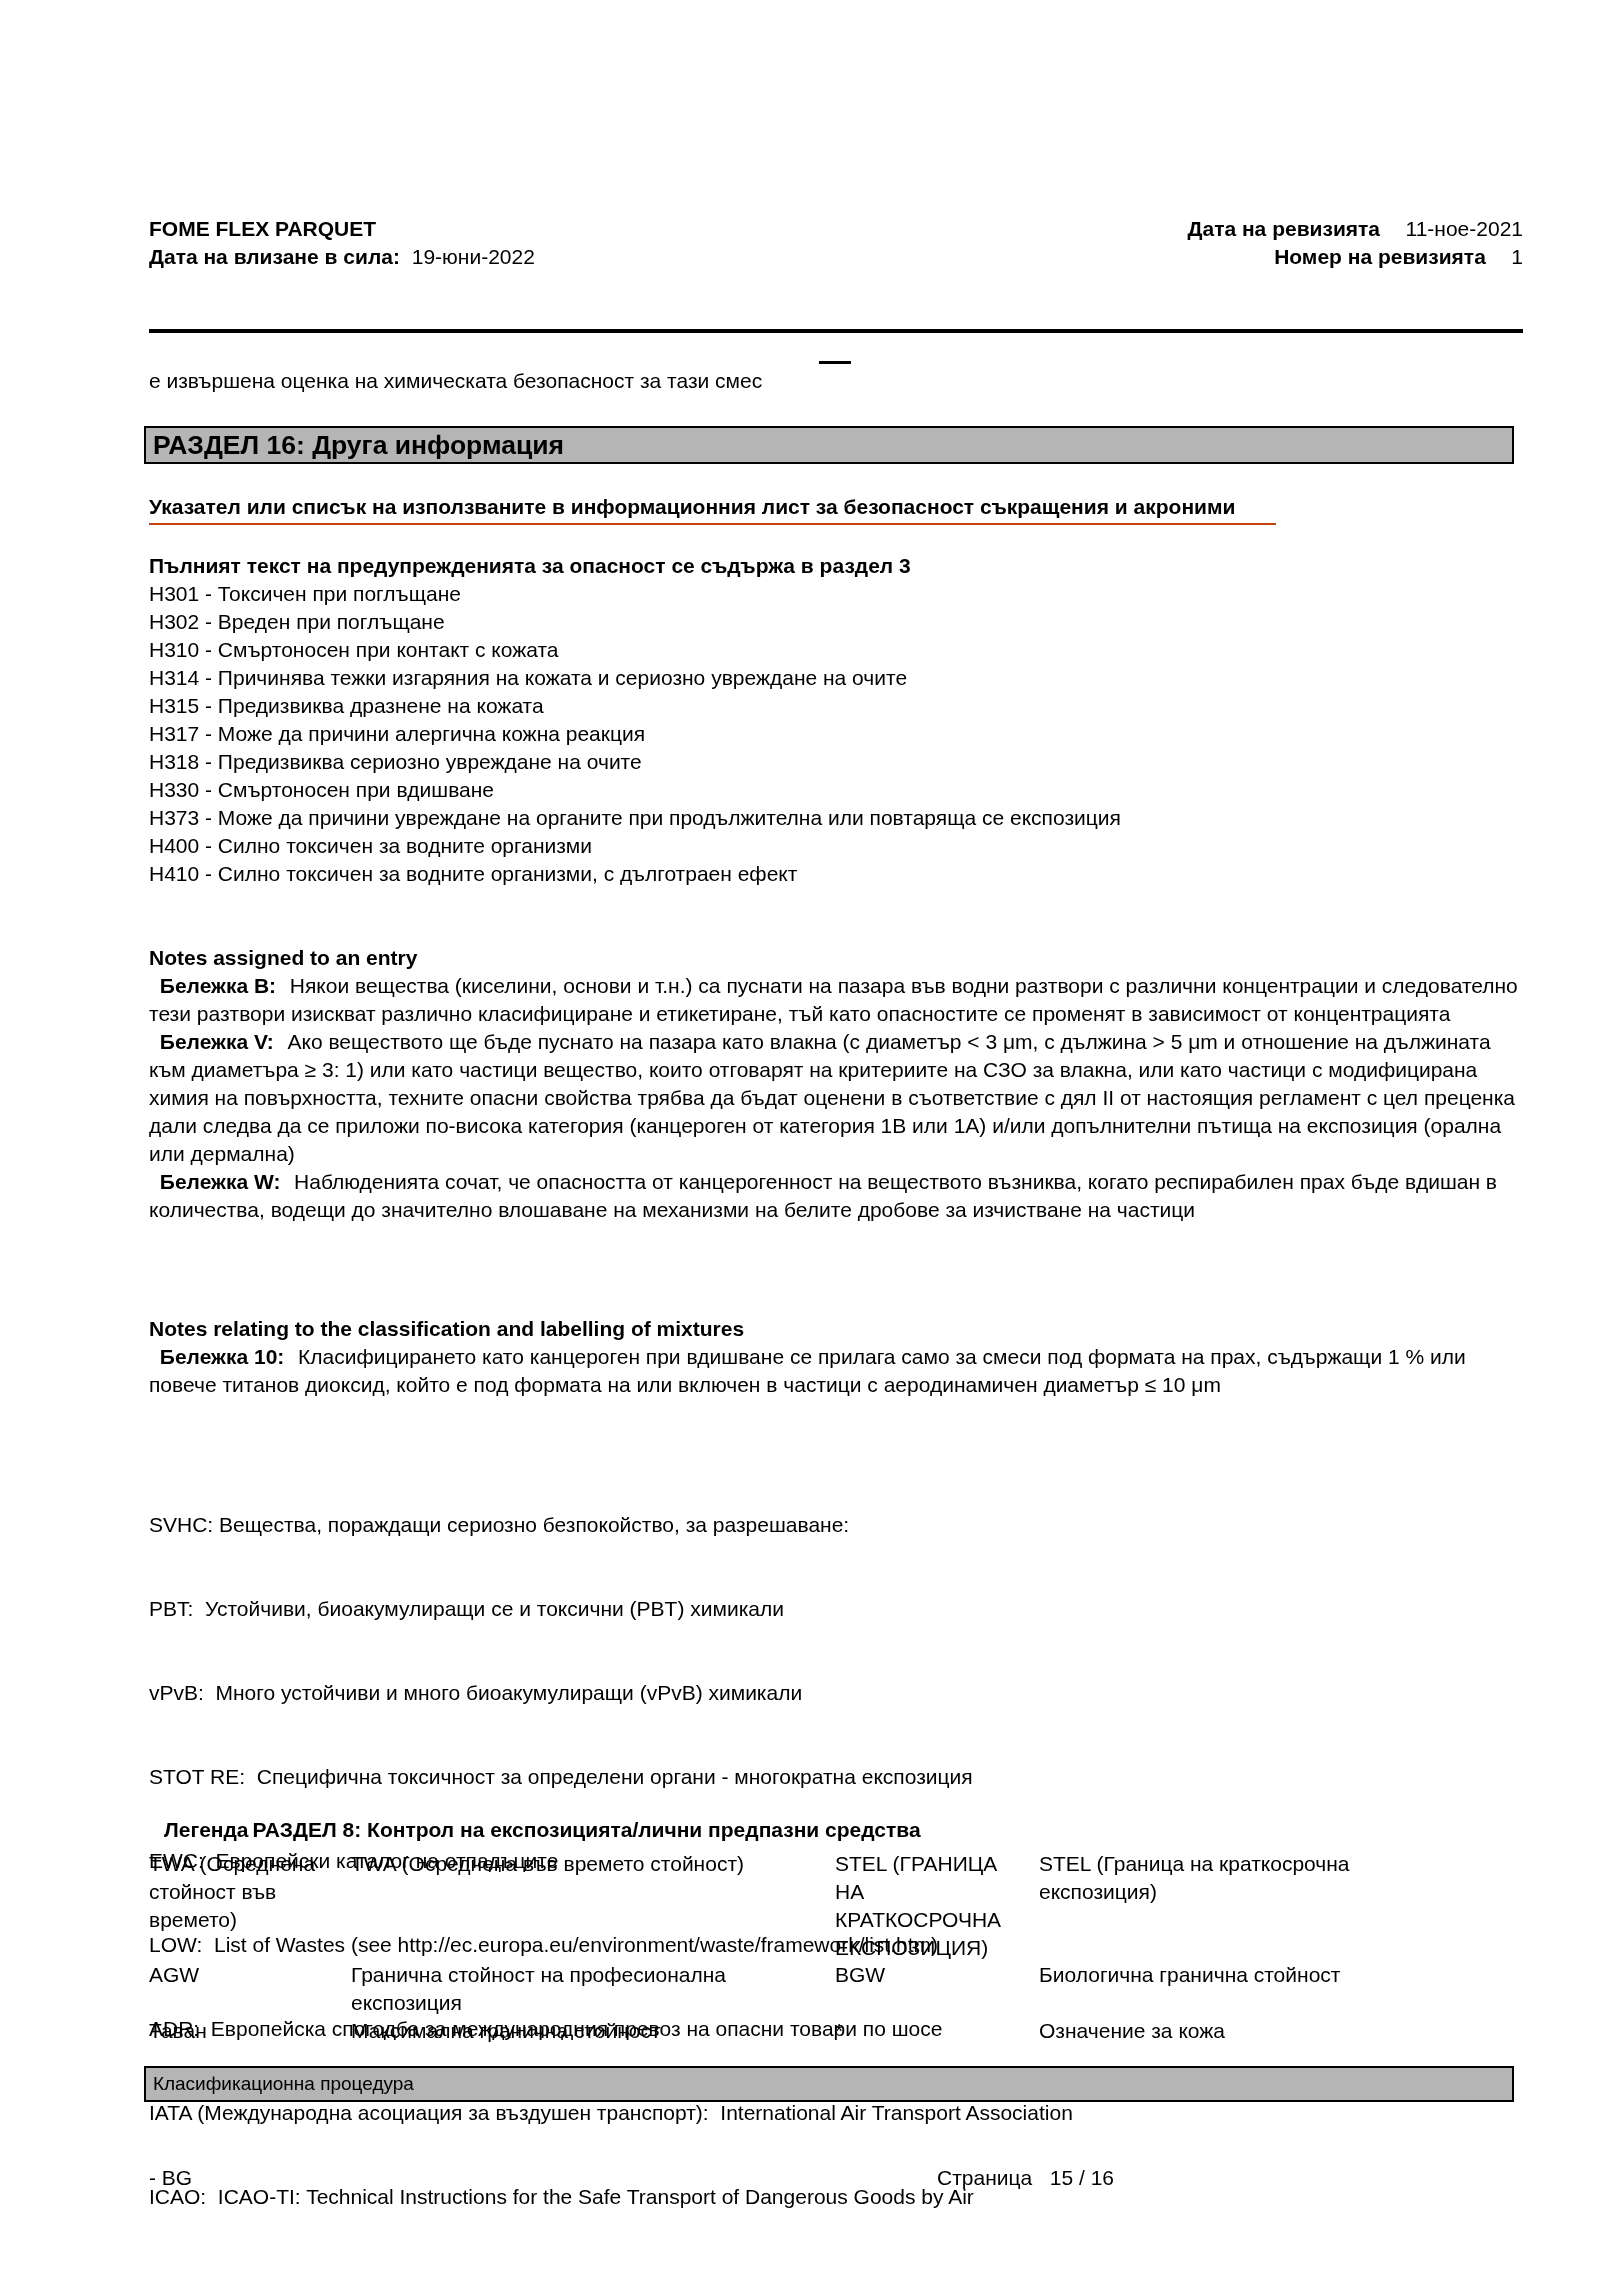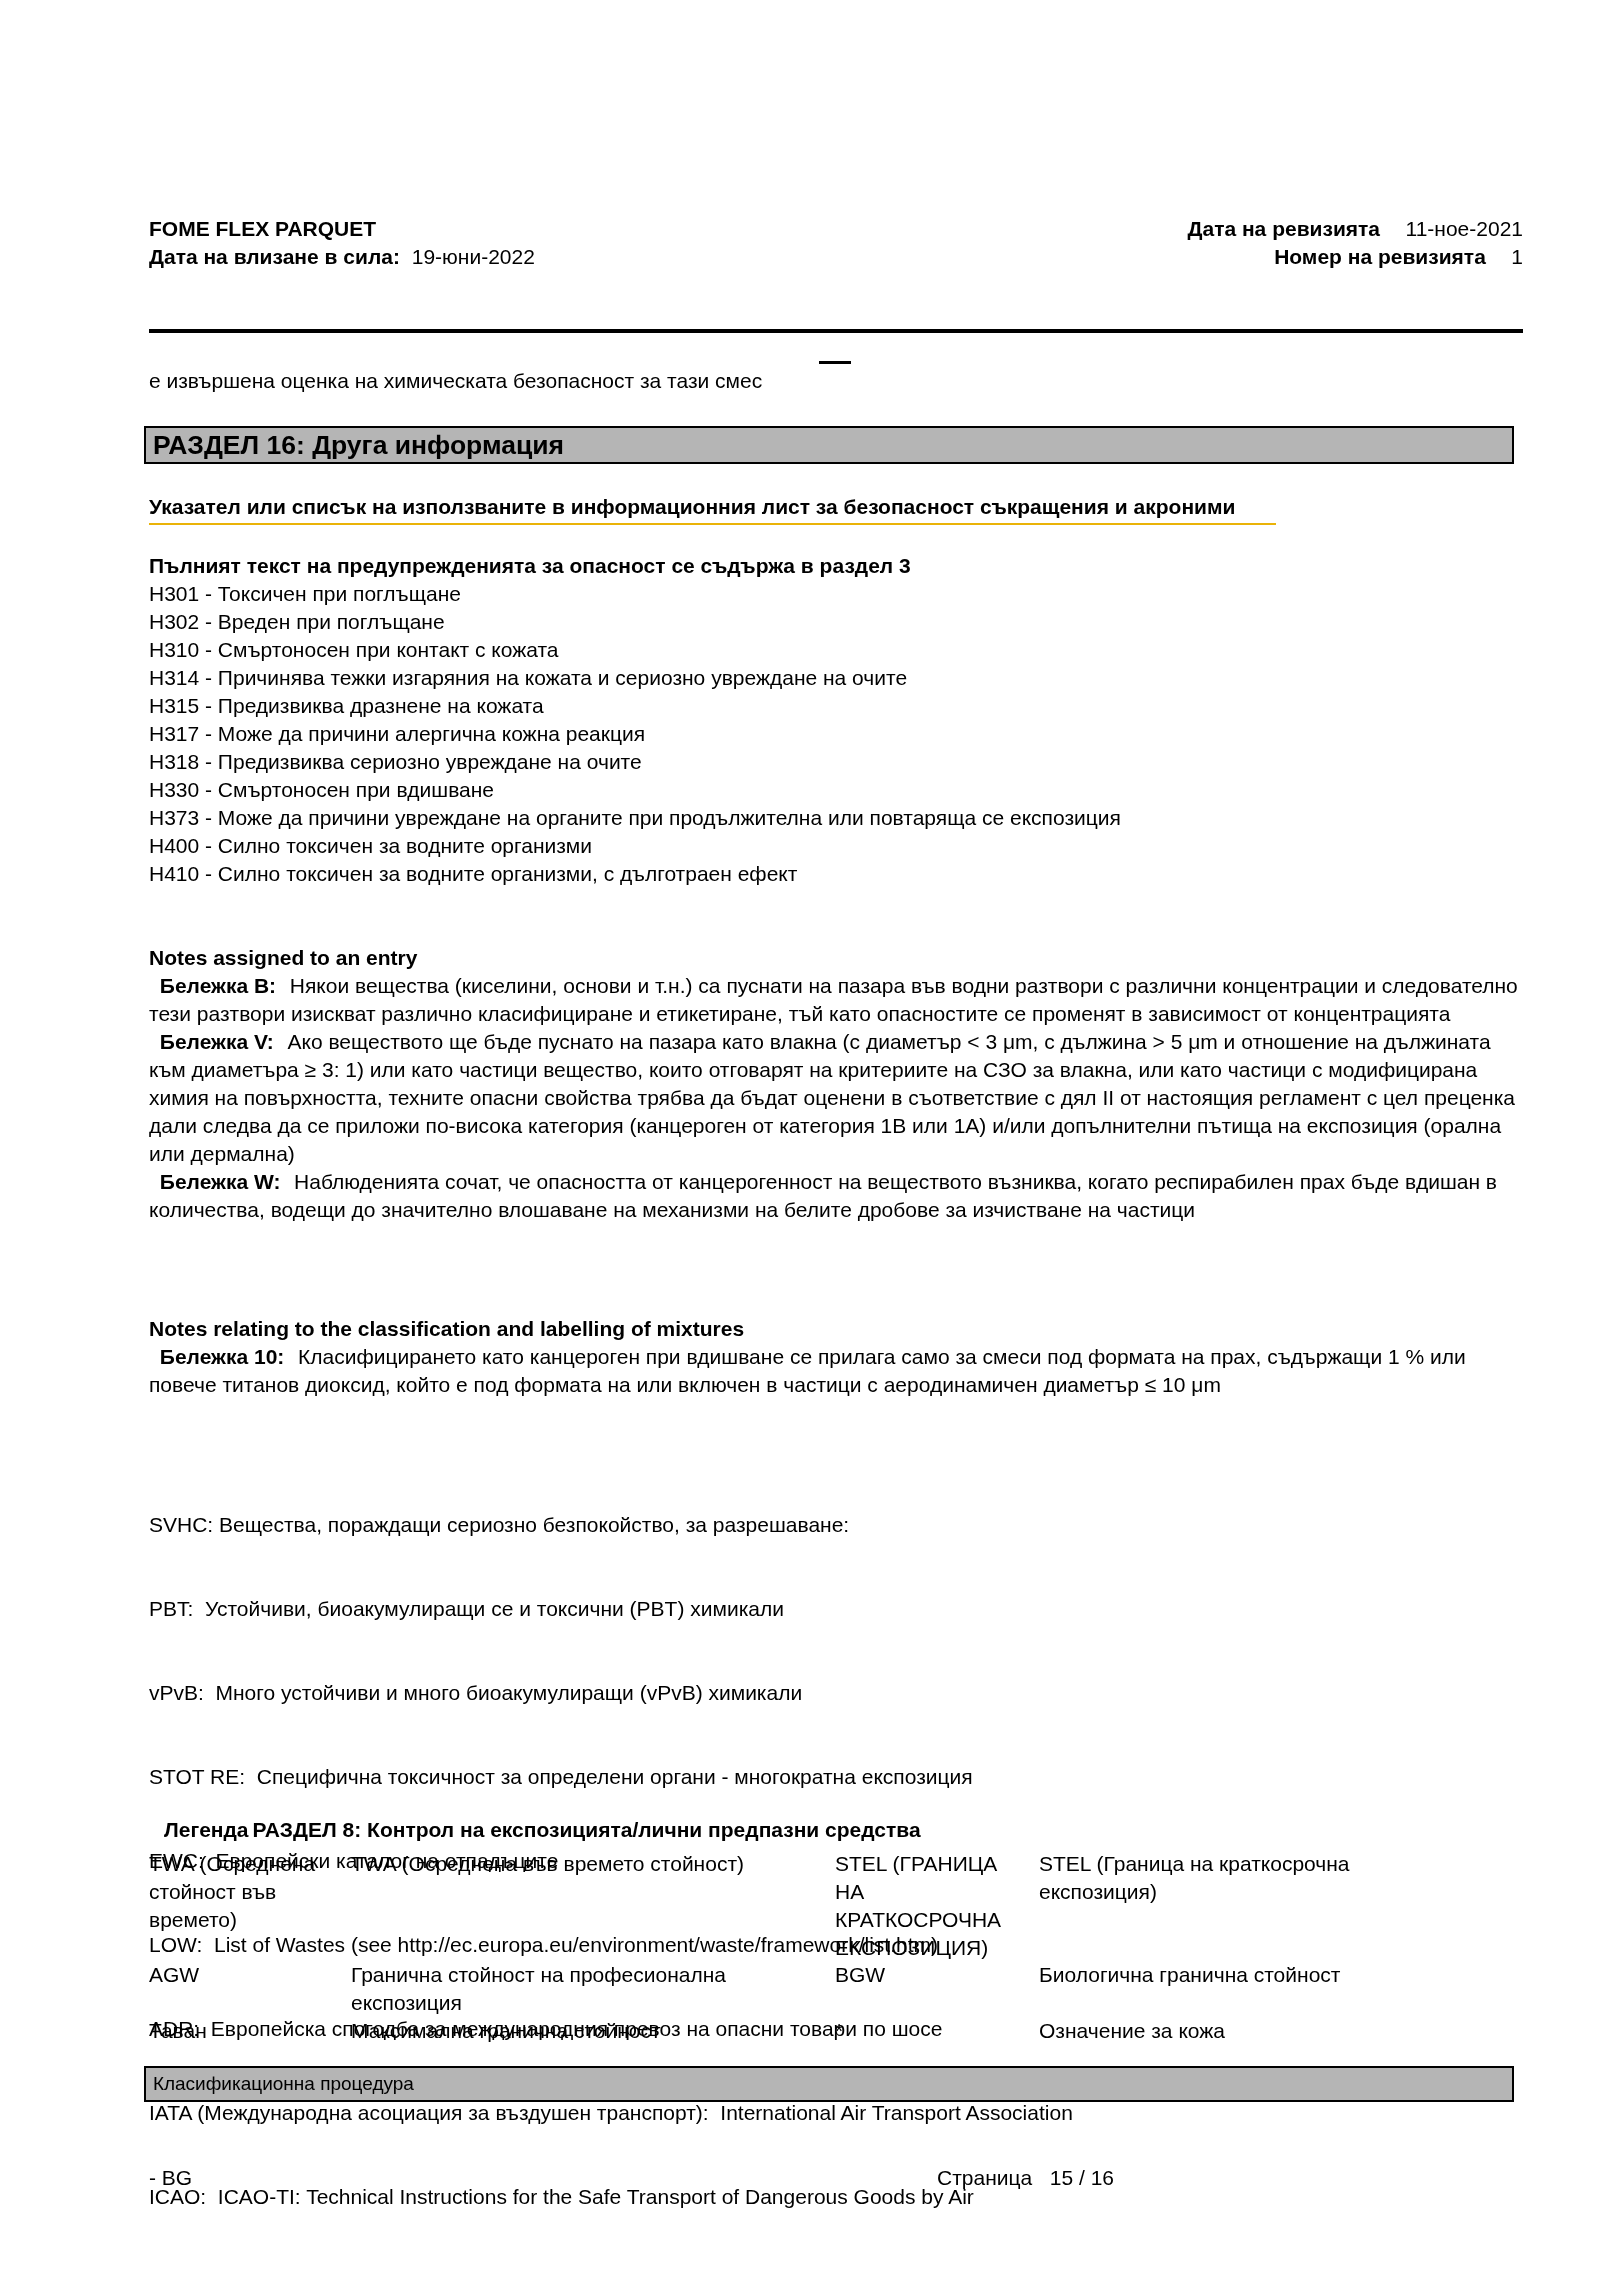--- a/index.html
+++ b/index.html
@@ -44,21 +44,21 @@
     box-sizing: border-box;
     display: flex; align-items: center;
     padding-left: 6.9px;
   }
   .bar-16 { top: 426px; height: 38px; font-size: 26.5px; font-weight: bold; }
   .bar-class { top: 2066px; height: 36px; font-size: 19px; font-weight: normal; }
 
   .abbrev-heading {
     left: 149px; top: 495px;
     font-size: 21px; font-weight: bold;
-    border-bottom: 2px solid #eab308;
+    border-bottom: 2px solid #c2410c;
     padding: 0 41px 3.9px 0;
   }
 
   .textblock { left: 149px; width: 1372px; font-size: 21px; line-height: 28px; }
   .textblock p { margin: 0; }
   .hazards   { top: 552px; }
   .notes1    { top: 944px; }
   .notes2    { top: 1315px; }
   .abbrevs   { top: 1455px; white-space: pre-wrap; }
   .head-line { font-weight: bold; }

